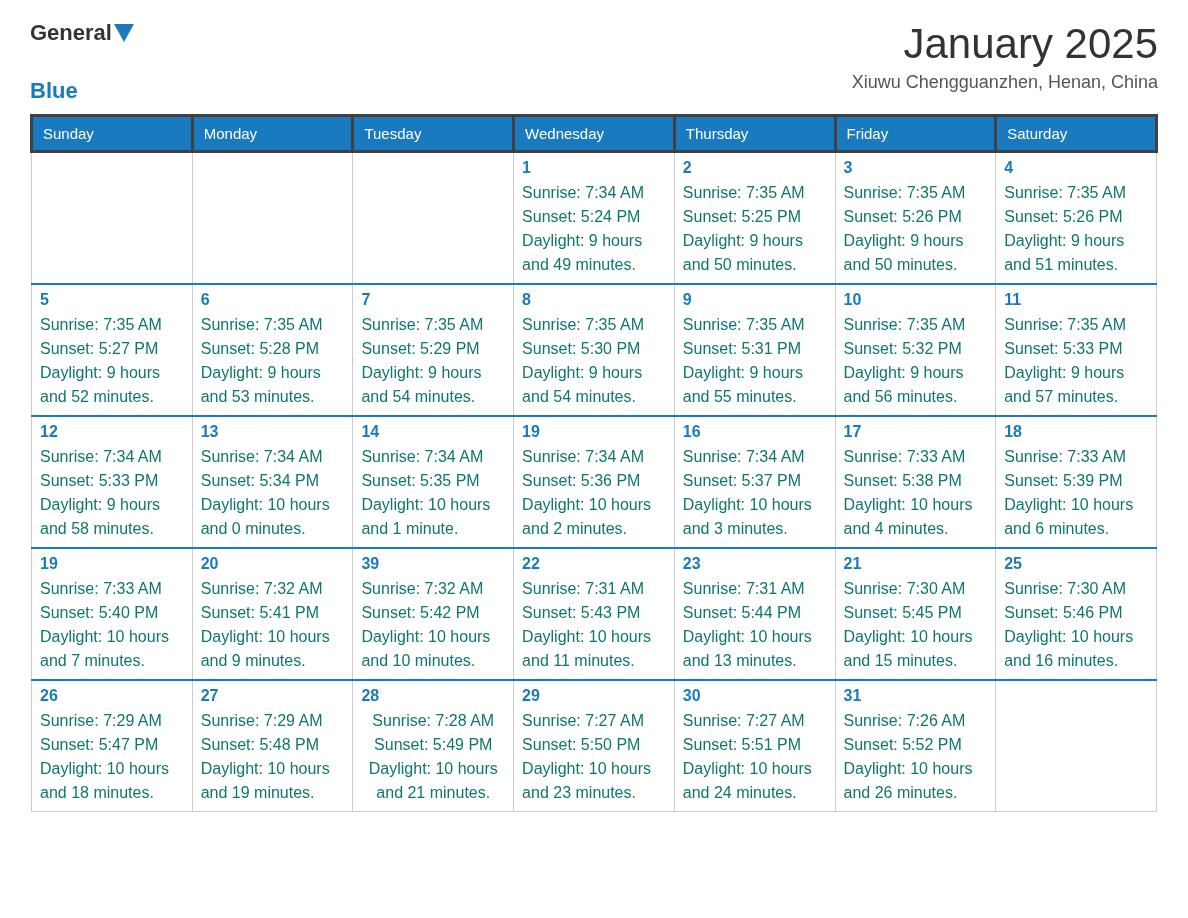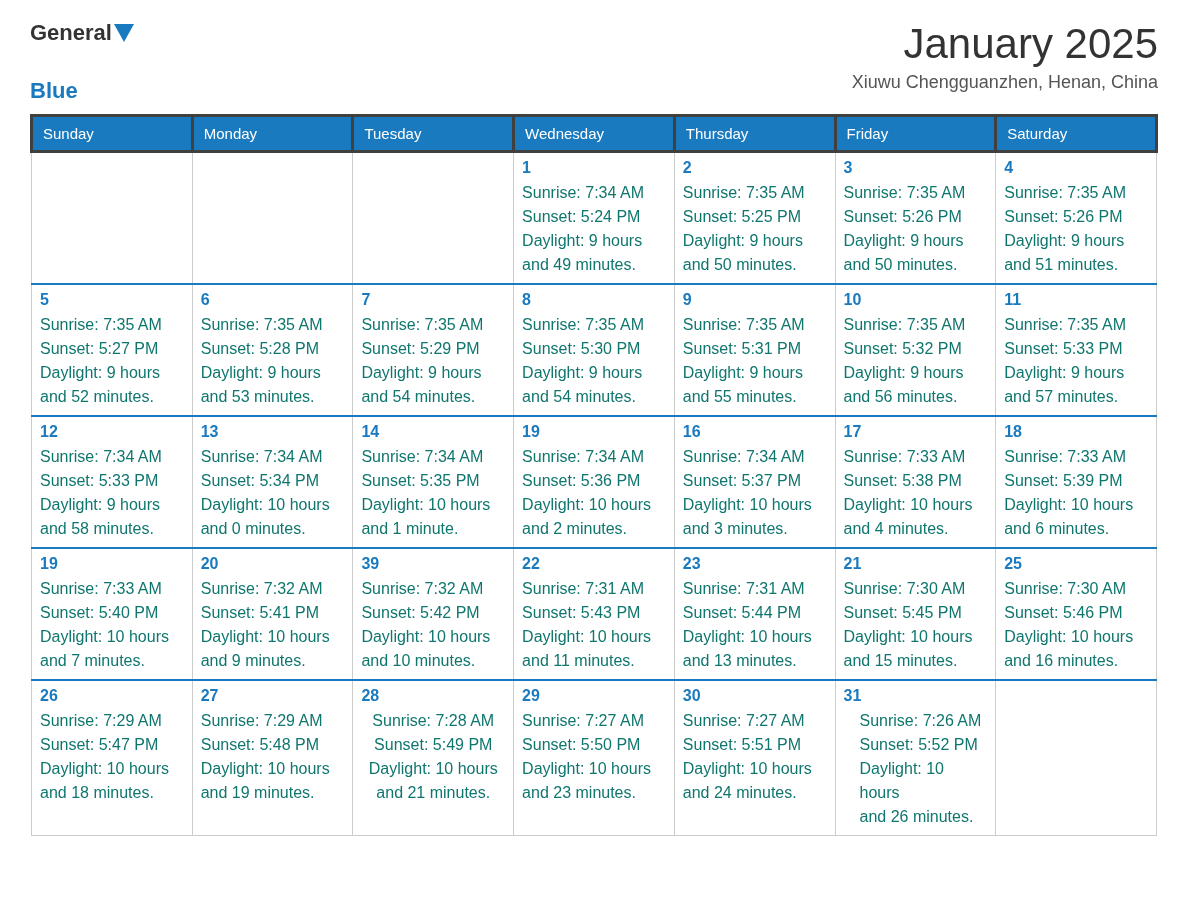--- a/index.html
+++ b/index.html
@@ -344,21 +344,21 @@
         </td>
         <td>
           <div class="day-number">30</div>
           <div class="day-info" style="white-space: pre-line;">Sunrise: 7:27 AM
 Sunset: 5:51 PM
 Daylight: 10 hours
 and 24 minutes.</div>
         </td>
         <td>
           <div class="day-number">31</div>
-          <div class="day-info" style="white-space: pre-line; margin-left: 16px;">Sunrise: 7:26 AM
+          <div class="day-info" style="white-space: pre-line;">Sunrise: 7:26 AM
 Sunset: 5:52 PM
 Daylight: 10 hours
 and 26 minutes.</div>
         </td>
         <td class="empty-cell"></td>
       </tr>
     </tbody>
 </table>
 
 </body></html>

